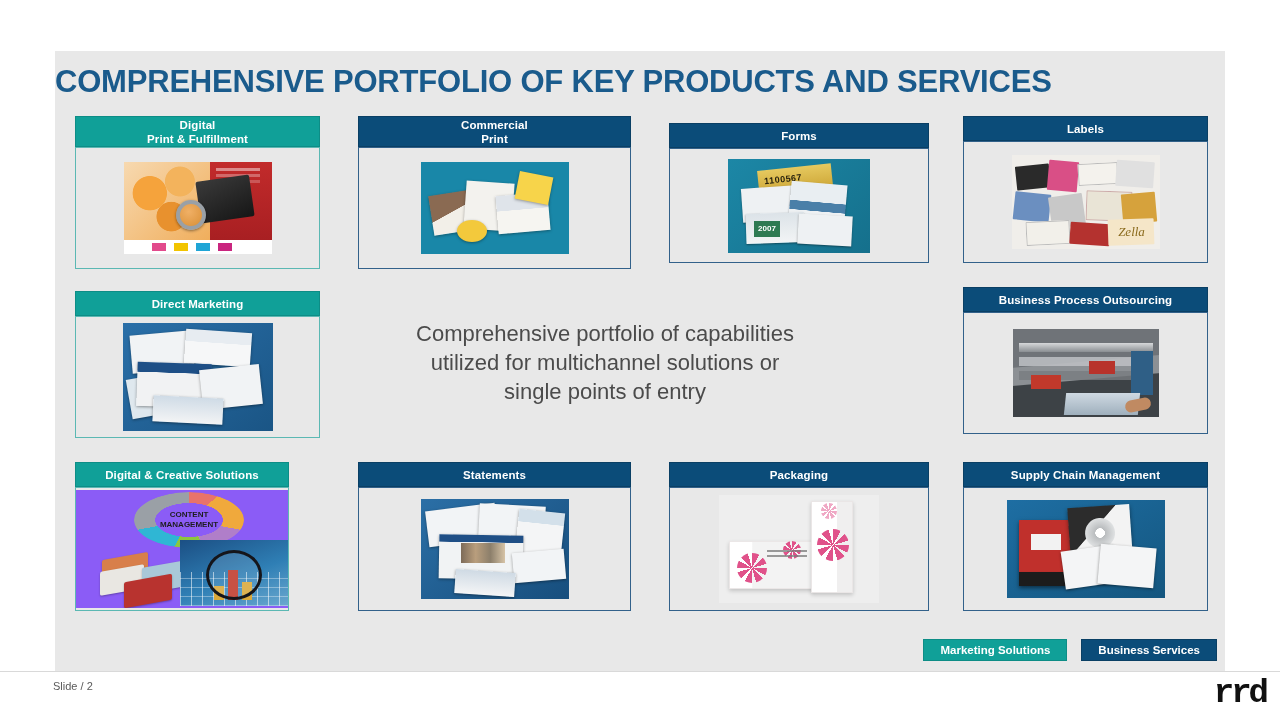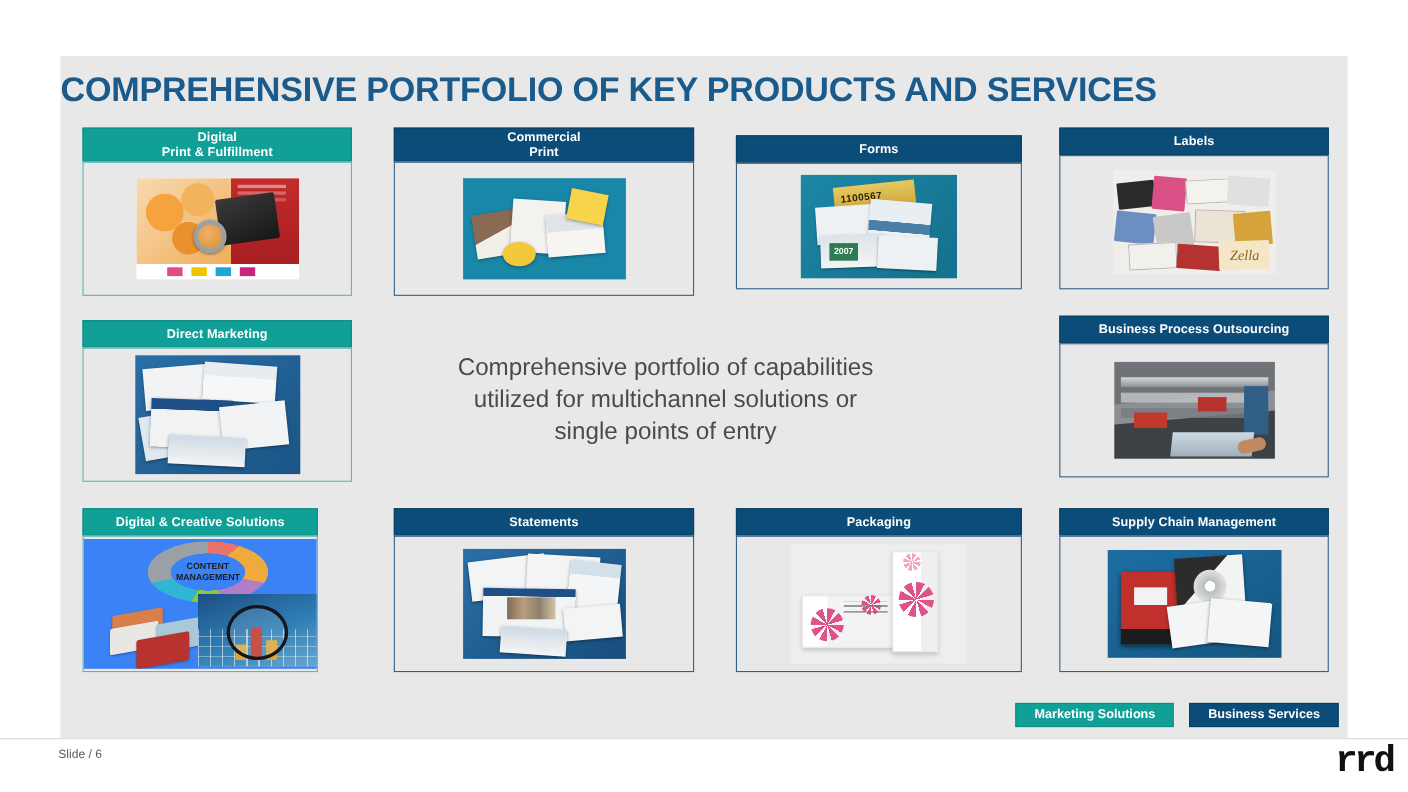--- a/index.html
+++ b/index.html
@@ -199,21 +199,21 @@
   }
   .ph-bpo .red1 { position: absolute; left: 18px; top: 46px; width: 30px; height: 14px; background: #c1392b; }
   .ph-bpo .red2 { position: absolute; left: 76px; top: 32px; width: 26px; height: 13px; background: #b8332b; }
   .ph-bpo .blue { position: absolute; right: 6px; top: 22px; width: 22px; height: 44px; background: #2f5f86; }
   .ph-bpo .stack{ position: absolute; left: 52px; bottom: 2px; width: 74px; height: 22px;
                   background: linear-gradient(180deg,#cfd9e2,#9fb0bd); transform: skewX(-6deg); }
   .ph-bpo .hand { position: absolute; right: 8px; bottom: 6px; width: 26px; height: 12px;
                   background: #c08a62; border-radius: 6px; transform: rotate(-12deg); }
 
   
-  .ph-dcs { width: 234px; height: 118px; background: #3b82f6; }
+  .ph-dcs { width: 234px; height: 118px; background: #8b5cf6; }
   .cm-wrap { position: absolute; left: 58px; top: 2px; width: 110px; height: 56px; }
   .cm-ring {
     position: absolute; left: 0; top: 0; width: 110px; height: 56px; border-radius: 50%;
     background: conic-gradient(
       #e8736a 0 14%, #f0a93c 14% 28%, #b07ec9 28% 42%,
       #8cc63f 42% 58%, #2fb6d4 58% 72%, #9aa0a6 72% 100%);
     -webkit-mask: radial-gradient(ellipse 34px 17px at 50% 50%, transparent 99%, #000 100%);
             mask: radial-gradient(ellipse 34px 17px at 50% 50%, transparent 99%, #000 100%);
   }
   .cm-label {
@@ -562,14 +562,14 @@
       <span>Marketing Solutions</span>
     </div>
     <div class="legend-item lg-navy">
       <span>Business Services</span>
     </div>
   </div>
 
 </div>
 
 <div class="footer-rule"></div>
-<div class="slide-count">Slide / 6</div>
+<div class="slide-count">Slide / 2</div>
 <div class="brand-logo">rrd</div>
 
 </body></html>

